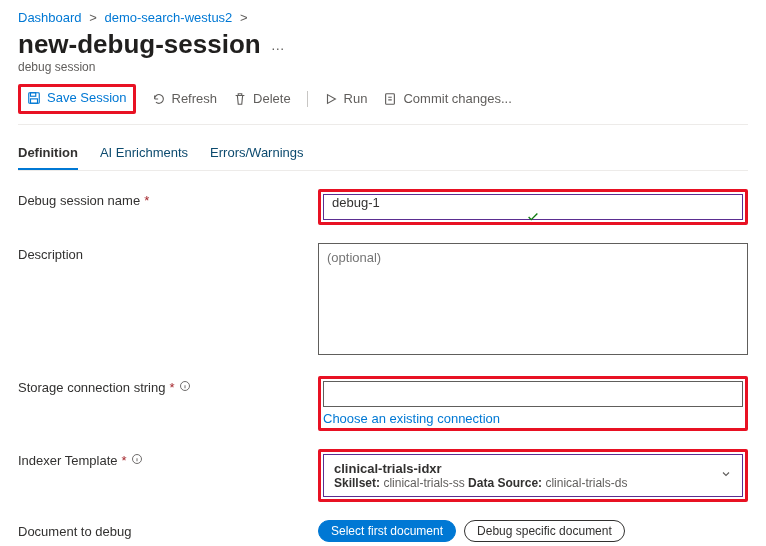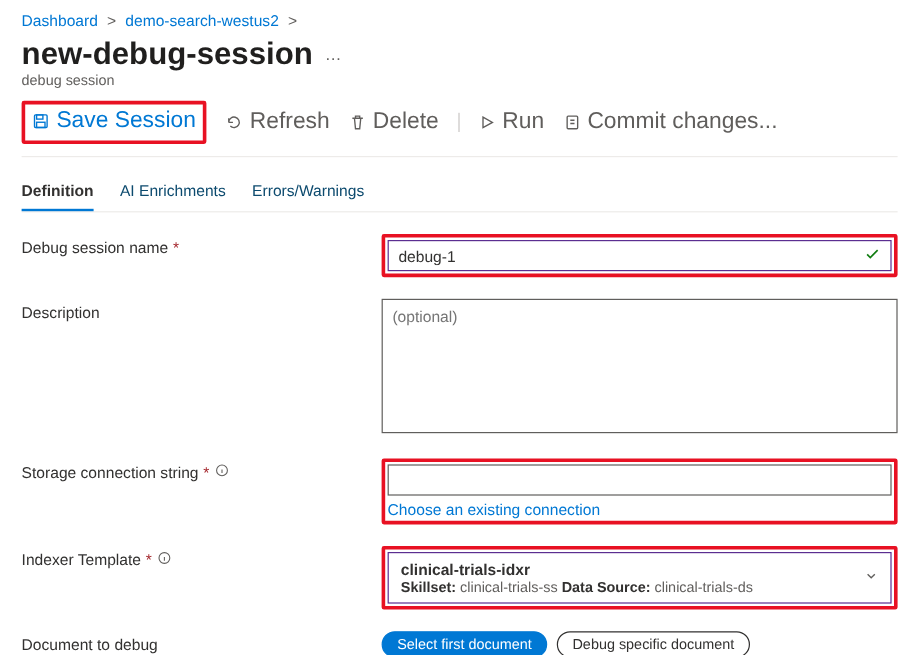--- a/index.html
+++ b/index.html
@@ -15,21 +15,21 @@
   .breadcrumb a { color: #0078d4; text-decoration: none; }
   .breadcrumb .sep { color: #605e5c; margin: 0 4px; }
   .title-row { display: flex; align-items: center; gap: 10px; }
   h1.title { font-size: 26px; font-weight: 600; color: #201f1e; }
   .more-dots { color: #605e5c; font-size: 14px; cursor: pointer; }
   .subtitle { font-size: 12px; color: #605e5c; margin-top: 0px; margin-bottom: 10px; }
   .toolbar {
     display: flex; align-items: center; gap: 16px;
     border-bottom: 1px solid #edebe9;
     padding-bottom: 10px; margin-bottom: 14px;
-    color: #605e5c; font-size: 19px;
+    color: #605e5c; font-size: 13px;
   }
   .toolbar .btn { display: inline-flex; align-items: center; gap: 6px; cursor: pointer; }
   .toolbar .btn.primary { color: #0078d4; }
   .toolbar .btn svg { width: 14px; height: 14px; }
   .toolbar .divider { width: 1px; height: 16px; background: #c8c6c4; }
   .hi-red { border: 3px solid #e81123; border-radius: 2px; padding: 3px 6px; }
   .tabs { display: flex; gap: 22px; border-bottom: 1px solid #edebe9; margin-bottom: 18px; }
   .tab { padding: 6px 0 8px 0; font-size: 13px; color: #0c4a6e; cursor: pointer; }
   .tab.active { color: #323130; font-weight: 600; border-bottom: 2px solid #0078d4; }
   .form-row { display: flex; align-items: flex-start; margin-bottom: 18px; }
@@ -41,21 +41,21 @@
     text-align: center;
   }
   .req { color: #a4262c; }
   .info { color: #605e5c; font-size: 12px; }
   .form-control { flex: 1; }
   .hi-red-block { border: 3px solid #e81123; border-radius: 2px; padding: 2px; }
   .input-wrap {
     border: 1px solid #605e5c; display: flex; align-items: center;
     height: 26px; padding: 0 8px;
   }
-  .input-wrap.valid { border-color: #5b2e91; }
+  .input-wrap.valid { border-color: #5b2e91; flex-direction: column; }
   .input-wrap input {
     border: 0; outline: 0; font-family: inherit; font-size: 13px;
     width: 100%; background: transparent; color: #323130;
   }
   .checkmark { color: #107c10; }
   textarea.desc {
     width: 100%; height: 112px; resize: none;
     border: 1px solid #605e5c; padding: 6px 8px;
     font-family: inherit; font-size: 13px; color: #605e5c;
     outline: none;

